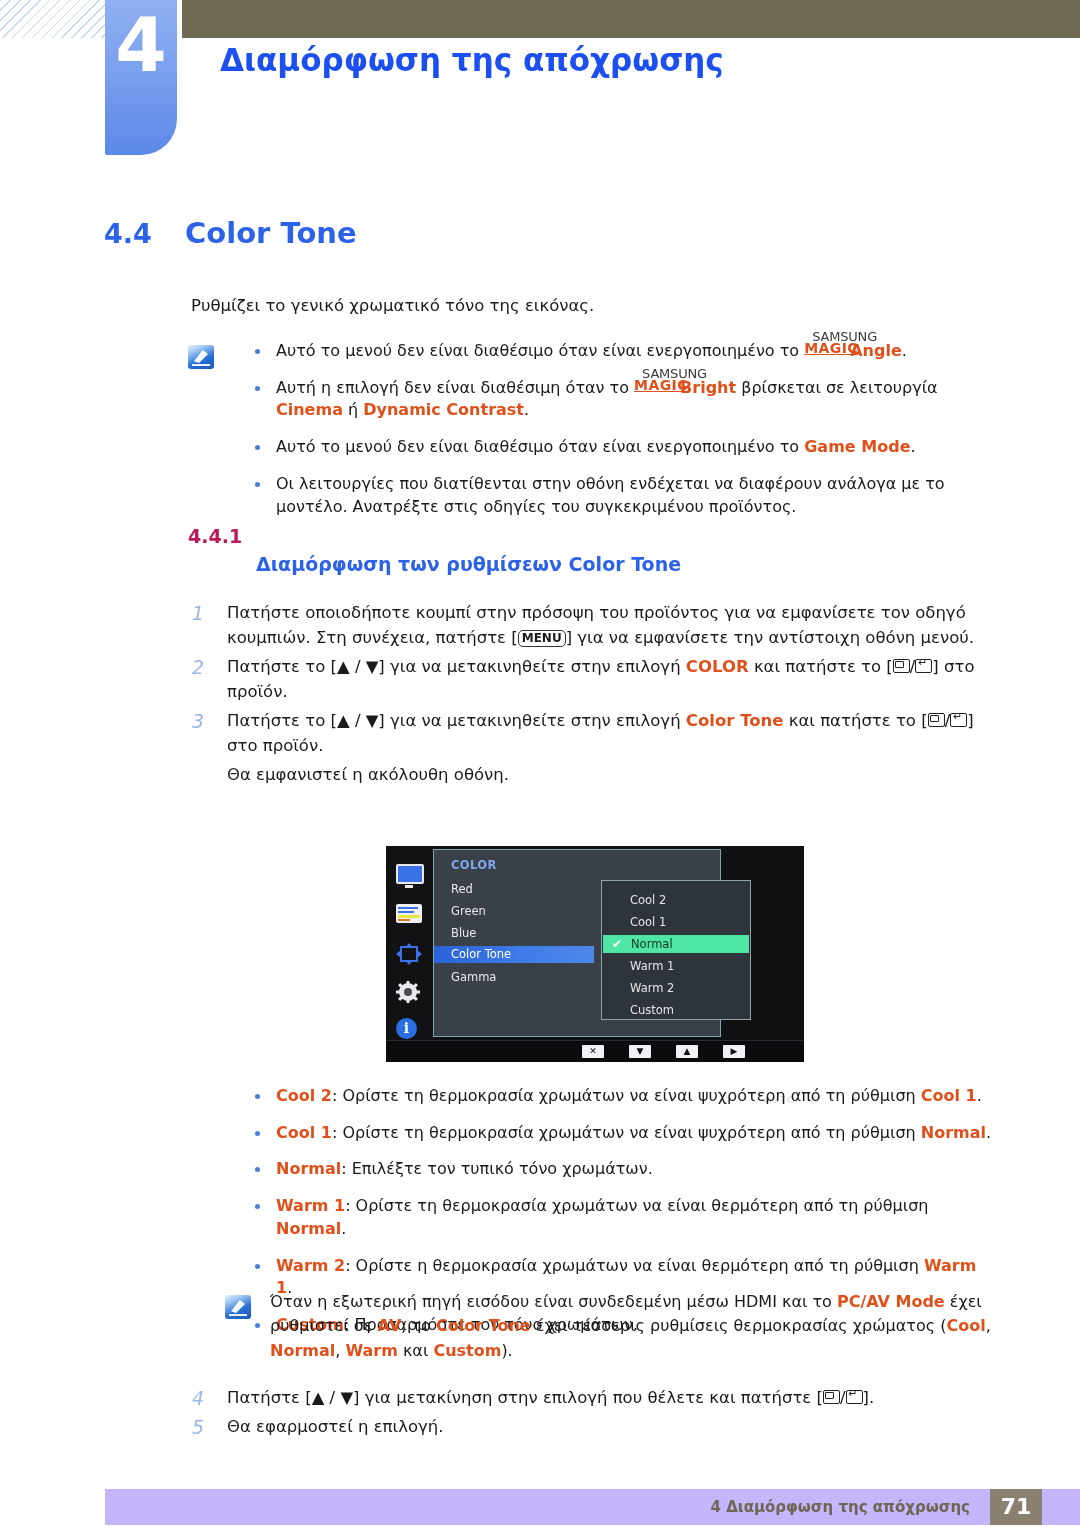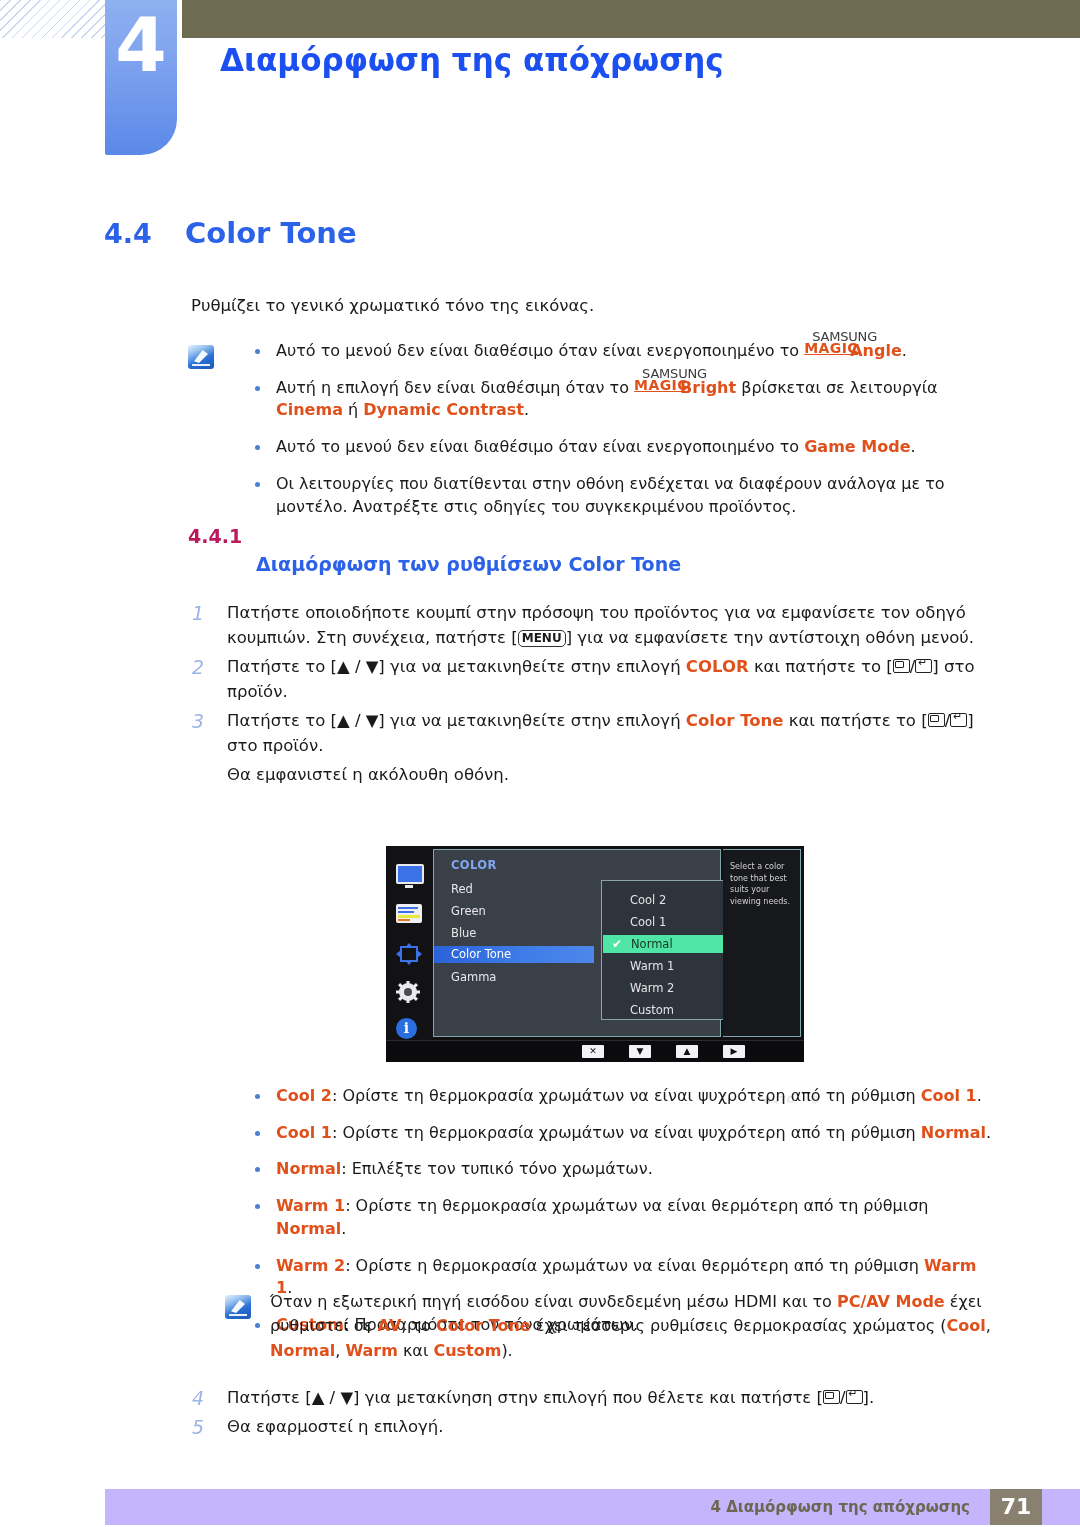--- a/index.html
+++ b/index.html
@@ -362,23 +362,20 @@
       <div class="osd-sub">
         <div class="osd-sub-item" style="top:12px;">Cool 2</div>
         <div class="osd-sub-item" style="top:34px;">Cool 1</div>
         <div class="osd-sub-item sel" style="top:54px;"><span class="chk">✔</span><span>Normal</span></div>
         <div class="osd-sub-item" style="top:78px;">Warm 1</div>
         <div class="osd-sub-item" style="top:100px;">Warm 2</div>
         <div class="osd-sub-item" style="top:122px;">Custom</div>
       </div>
     </div>
 
-    <div class="osd-desc">
-      <p>Select a color tone that best suits your viewing needs.</p>
-    </div>
   </div>
 
   <div class="osd-bar">
     <div class="k" style="left:196px;">✕</div>
     <div class="k" style="left:243px;">▼</div>
     <div class="k" style="left:290px;">▲</div>
     <div class="k" style="left:337px;">▶</div>
     <div class="t" style="left:378px;">AUTO</div>
     <div class="t" style="left:425px;">⏻</div>
   </div>

